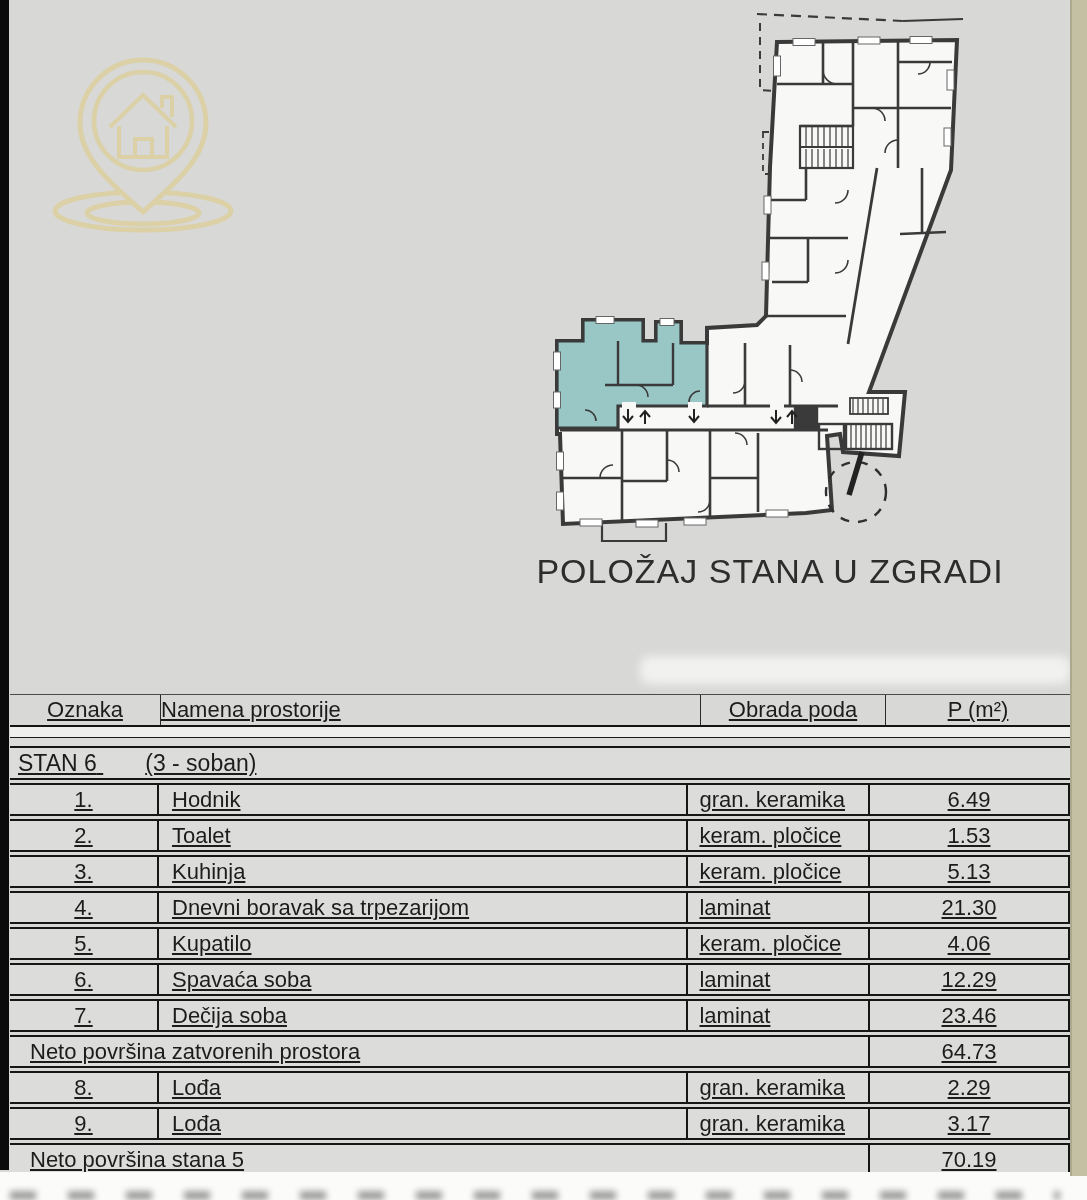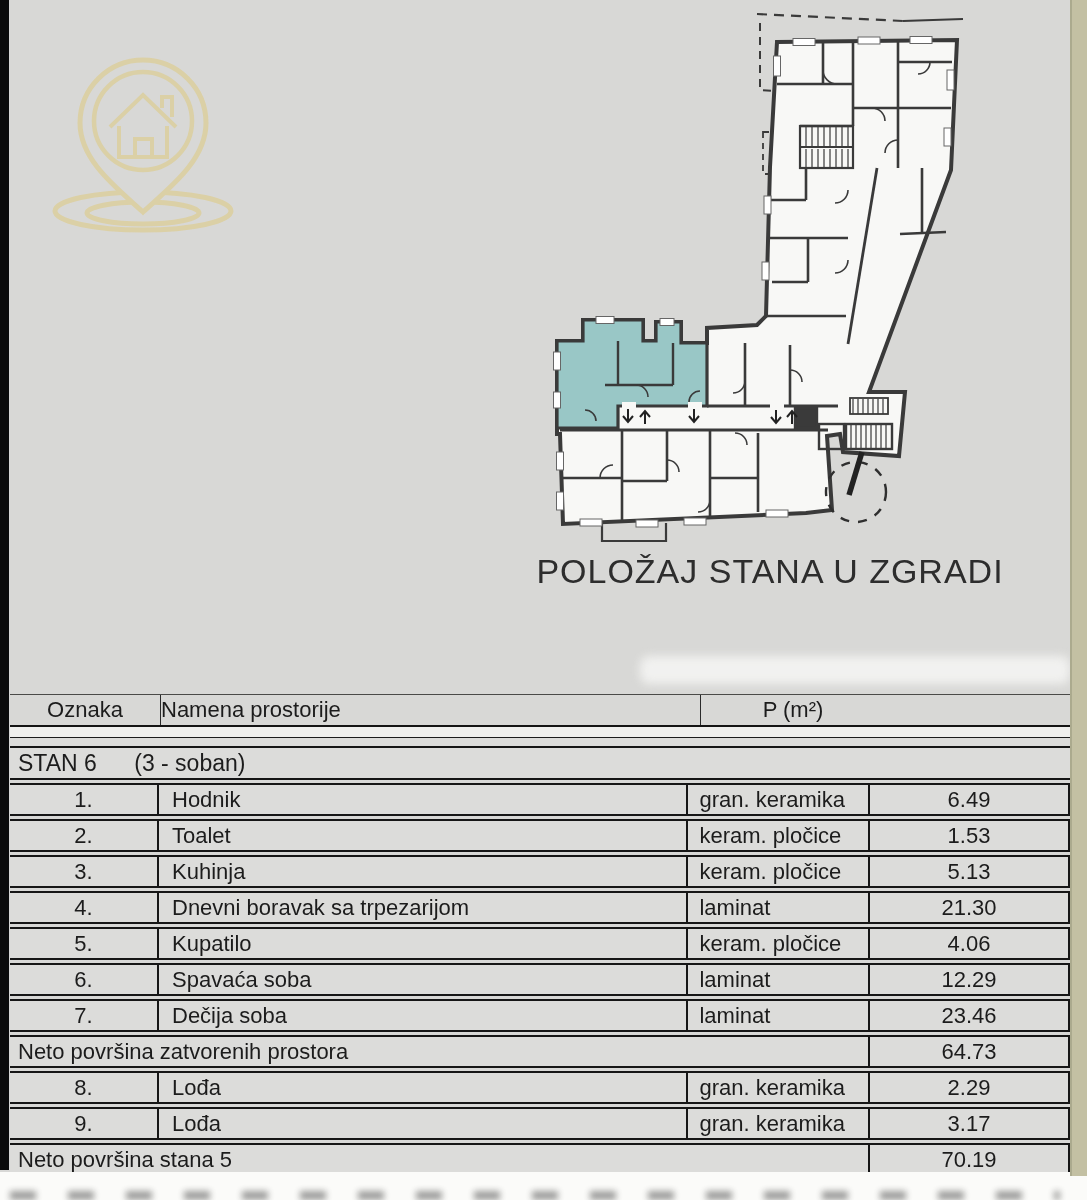--- a/index.html
+++ b/index.html
@@ -14,51 +14,51 @@
   .plan-title{
     position:absolute;top:552px;left:400px;width:740px;
     text-align:center;font-size:34px;letter-spacing:1px;
     color:#2d2d2d;font-weight:400;
   }
   .scan-band{
     position:absolute;top:656px;left:640px;width:430px;height:28px;
     background:rgba(250,250,248,.75);filter:blur(5px);border-radius:9px;
   }
   
-  .area-table{position:absolute;top:694px;left:10px;width:1060px;}
+  .area-table{position:absolute;top:694px;left:10px;width:1060px;text-decoration:underline;}
   .t-header{
     display:flex;height:30px;line-height:30px;
     border-top:1.5px solid #4a4a48;border-bottom:2.5px solid #141414;
     font-size:22px;
   }
   .t-header .hc{box-sizing:border-box;}
   .hc.c1{width:150px;text-align:center;}
   .hc.c2{width:540px;border-left:1.5px solid #2a2a2a;}
   .hc.c3{width:185px;border-left:1.5px solid #2a2a2a;text-align:center;}
   .hc.c4{width:185px;border-left:1.5px solid #2a2a2a;text-align:center;}
   .gap-a{height:10px;background:#efefed;border-bottom:1.5px solid #1c1c1c;}
   .gap-b{height:8px;background:#dcdcda;}
   .t-section{
     height:30px;line-height:30px;background:#dcdcda;
     border-top:2px solid #151515;border-bottom:2px solid #151515;
     font-size:23px;padding-left:8px;margin-bottom:3px;
   }
-  .t-section .sub{margin-left:31px;}
+  .t-section .sub{margin-left:42px;}
   .t-row{
     display:flex;height:29px;line-height:29px;background:#dcdcda;
     border-top:2px solid #161616;border-bottom:2px solid #161616;
     border-right:2px solid #161616;
     margin-bottom:3px;font-size:22px;
   }
   .t-row .cell{box-sizing:border-box;height:100%;}
   .t-row .c1{width:150px;text-align:center;}
   .t-row .c2{width:540px;border-left:2px solid #161616;padding-left:13px;}
   .t-row .c3{width:185px;border-left:2px solid #161616;padding-left:11px;}
   .t-row .c4{width:204px;border-left:2px solid #161616;text-align:center;}
-  .t-row.summary .lbl{width:875px;padding-left:8px;}
+  .t-row.summary .lbl{width:875px;padding-left:20px;}
   
   .left-bar{position:absolute;top:0;left:0;width:9px;height:1170px;background:#0b0b0b;}
   .right-strip{
     position:absolute;top:0;right:0;width:15px;height:1176px;
     background:#c3c0a3;border-left:2px solid #abaa8e;
   }
   .bottom-strip{position:absolute;top:1172px;left:0;width:1087px;height:28px;background:#fbfbf9;}
   .bottom-noise{
     position:absolute;top:1191px;left:10px;width:1050px;height:9px;
     background:repeating-linear-gradient(90deg,rgba(25,25,25,.55) 0 26px,rgba(25,25,25,0) 26px 58px);
@@ -231,20 +231,21 @@
   </svg>
 
   <div class="plan-title">POLOŽAJ STANA U ZGRADI</div>
 
   <div class="scan-band"></div>
 
   <div class="area-table">
     <div class="t-header">
       <div class="hc c1">Oznaka</div>
       <div class="hc c2">Namena prostorije</div>
+      <div class="hc c3">Obrada poda</div>
       <div class="hc c4">P (m²)</div>
     </div>
     <div class="gap-a"></div>
     <div class="gap-b"></div>
     <div class="t-section">
       <span>STAN 6</span>
       <span class="sub">(3 - soban)</span>
     </div>
     <div id="rows">
     <div class="t-row">

